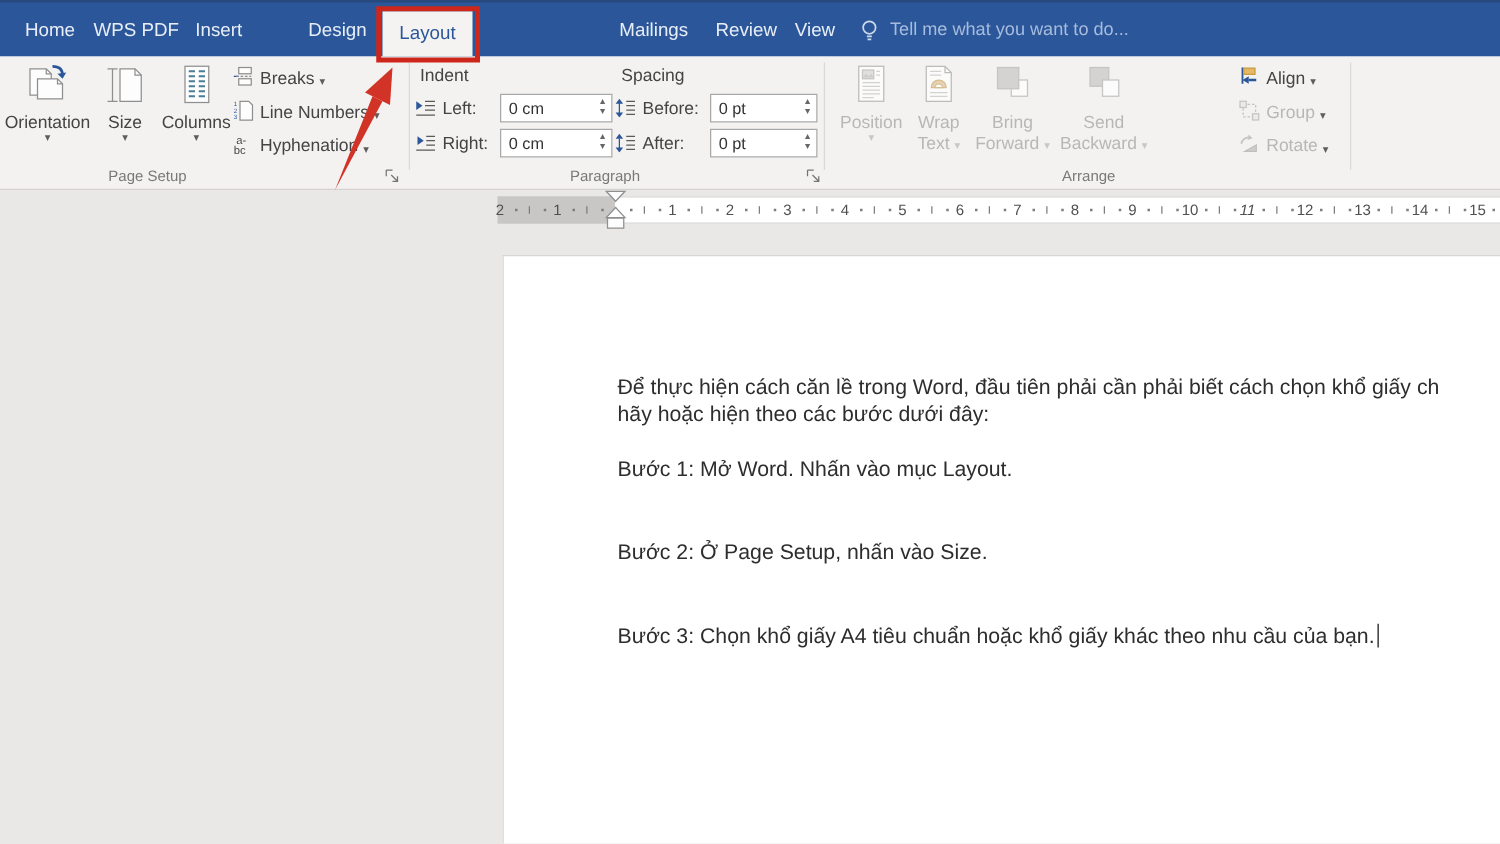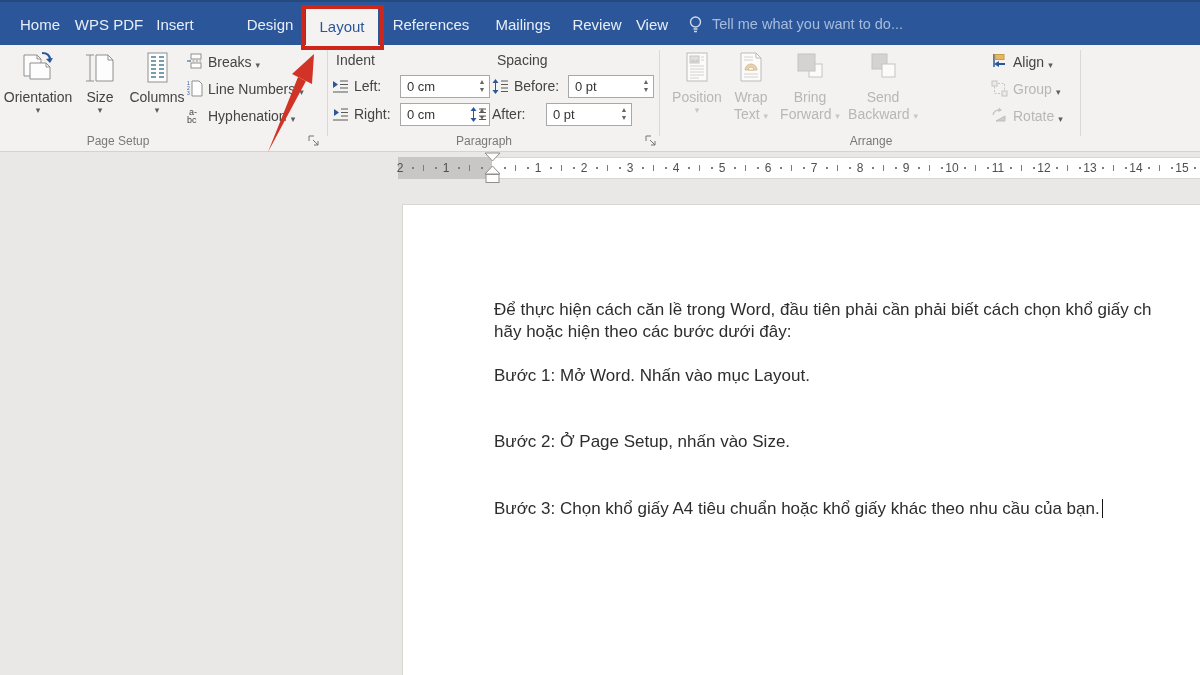--- a/index.html
+++ b/index.html
@@ -75,21 +75,20 @@
   svg { display:block; }
 </style>
 </head>
 <body>
 
 <div class="tabbar">
   <span class="tab" style="left:40px">Home</span>
   <span class="tab" style="left:109px">WPS PDF</span>
   <span class="tab" style="left:175px">Insert</span>
   <span class="tab" style="left:270px">Design</span>
-  <span class="tab" style="left:431px">References</span>
   <span class="tab" style="left:523px">Mailings</span>
   <span class="tab" style="left:597px">Review</span>
   <span class="tab" style="left:652px">View</span>
   <span class="bulb">
     <svg width="15" height="20" viewBox="0 0 15 20">
       <circle cx="7.5" cy="7" r="5" fill="none" stroke="#cdd9ec" stroke-width="1.4"></circle>
       <path d="M5.5 14h4M6 16.5h3" stroke="#cdd9ec" stroke-width="1.4" fill="none"></path>
     </svg>
   </span>
   <span class="tellme">Tell me what you want to do...</span>
@@ -241,21 +240,21 @@
     <span class="flabel" style="width:48px">Before:</span>
     <span class="spinbox" style="width:86px">
       <span class="val">0 pt</span>
       <span class="spins">
           <div>▲</div>
           <div>▼</div>
         </span>
     </span>
   </div>
 
-  <div class="fieldrow" style="left:470px;top:57px">
+  <div class="fieldrow" style="left:492px;top:57px">
     <span>
       <svg width="17" height="15" viewBox="0 0 17 15">
         <path d="M3.5 15l3-4h-6zM3.5 0l3 4h-6z" fill="#2b579a"></path>
         <path d="M3.5 4v8" stroke="#2b579a"></path>
         <g stroke="#595959">
             <path d="M9 2h7M9 5.5h7M9 9h7M9 12.5h7"></path>
           </g>
       </svg>
     </span>
     <span class="flabel" style="width:48px">After:</span>
@@ -382,21 +381,21 @@
     <span class="rnum" style="left: 140px;">1</span>
     <span class="rnum" style="left: 186px;">2</span>
     <span class="rnum" style="left: 232px;">3</span>
     <span class="rnum" style="left: 278px;">4</span>
     <span class="rnum" style="left: 324px;">5</span>
     <span class="rnum" style="left: 370px;">6</span>
     <span class="rnum" style="left: 416px;">7</span>
     <span class="rnum" style="left: 462px;">8</span>
     <span class="rnum" style="left: 508px;">9</span>
     <span class="rnum" style="left: 554px;">10</span>
-    <span class="rnum" style="left: 600px;">11</span>
+    <span class="rnum" style="left: 600px; font-style: italic;">11</span>
     <span class="rnum" style="left: 646px;">12</span>
     <span class="rnum" style="left: 692px;">13</span>
     <span class="rnum" style="left: 738px;">14</span>
     <span class="rnum" style="left: 784px;">15</span>
     <span class="rdot" style="left: 13.5px;"></span>
     <span class="rtick" style="left: 25px;"></span>
     <span class="rdot" style="left: 36.5px;"></span>
     <span class="rdot" style="left: 59.5px;"></span>
     <span class="rtick" style="left: 71px;"></span>
     <span class="rdot" style="left: 82.5px;"></span>

